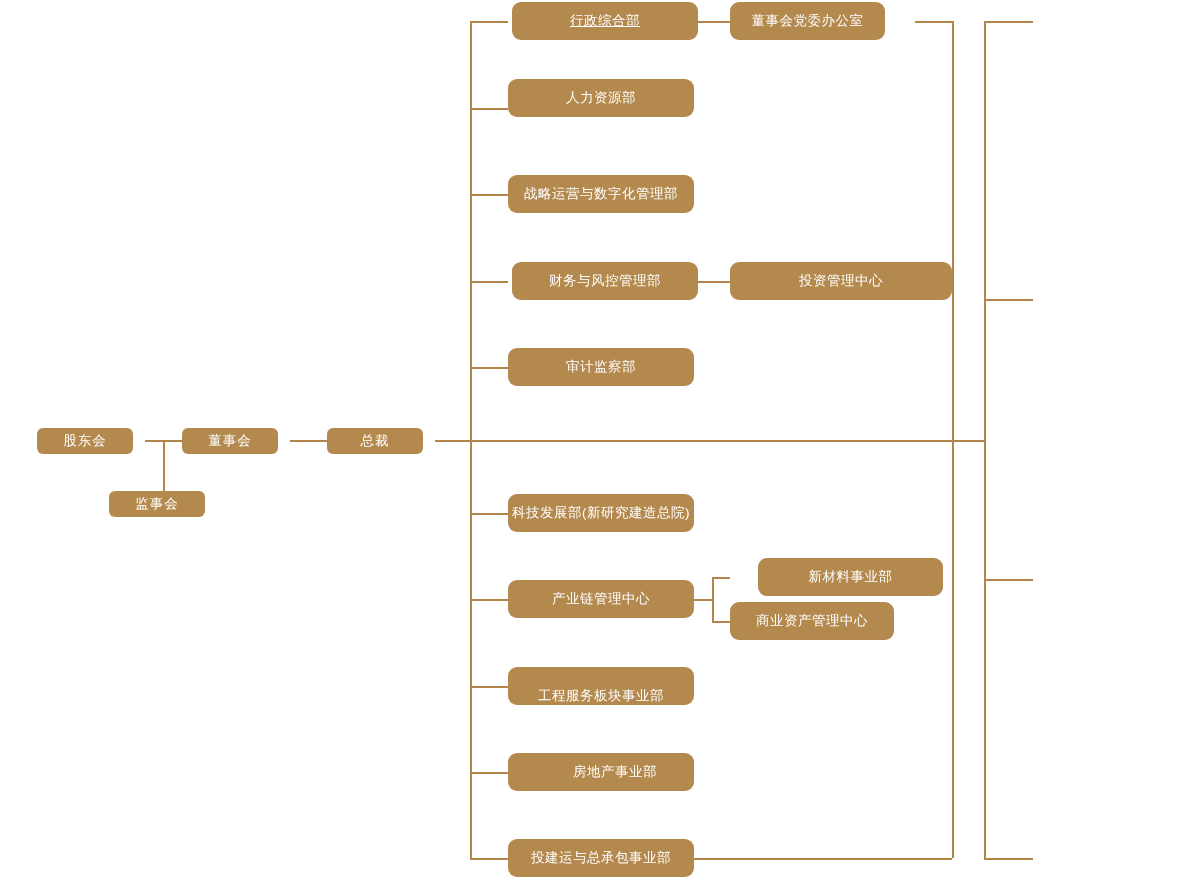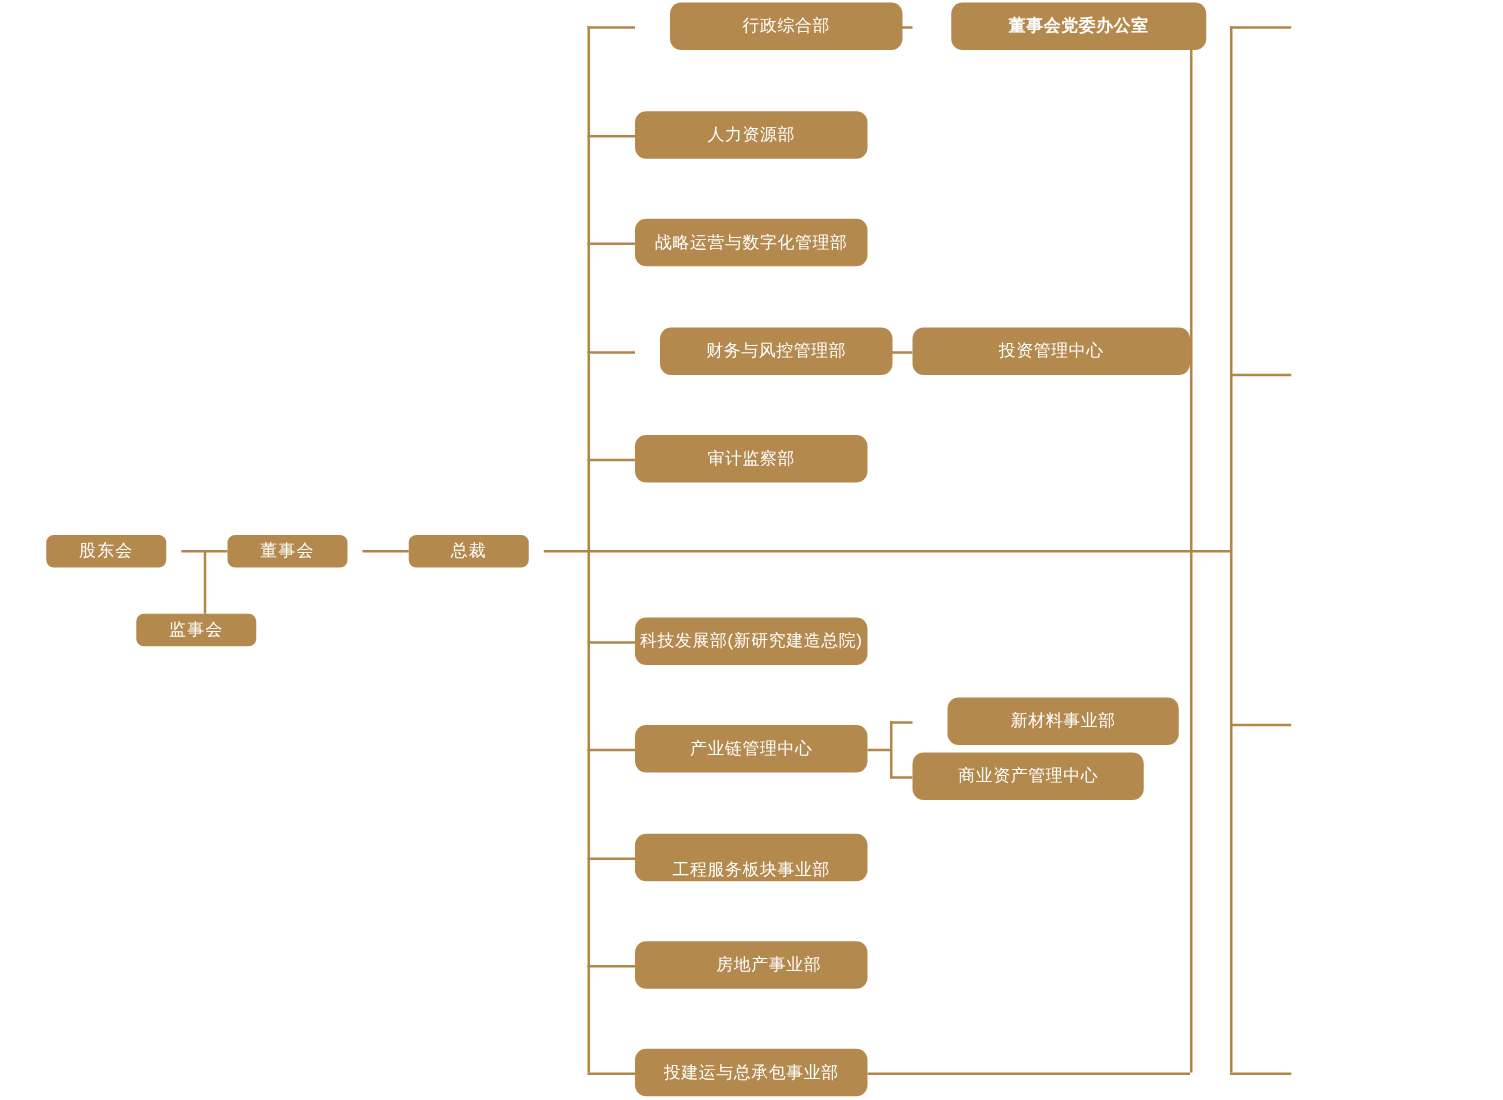--- a/index.html
+++ b/index.html
@@ -87,30 +87,30 @@
   <div class="node node-sm" style="left:109px; top:491px;">
     <span>监事会</span>
   </div>
   <div class="node node-sm" style="left:182px; top:428px;">
     <span>董事会</span>
   </div>
   <div class="node node-sm" style="left:327px; top:428px;">
     <span>总裁</span>
   </div>
 
-  <div class="node node-md" style="left:536px; top:2px;">
+  <div class="node node-md" style="left:512px; top:2px;text-decoration:underline;">
     <span>行政综合部</span>
   </div>
-  <div class="node node-md" style="left:508px; top:89px;">
+  <div class="node node-md" style="left:508px; top:79px;">
     <span>人力资源部</span>
   </div>
   <div class="node node-md" style="left:508px; top:175px;">
     <span>战略运营与数字化管理部</span>
   </div>
-  <div class="node node-md" style="left:528px; top:262px;">
+  <div class="node node-md" style="left:512px; top:262px;">
     <span>财务与风控管理部</span>
   </div>
   <div class="node node-md" style="left:508px; top:348px;">
     <span>审计监察部</span>
   </div>
   <div class="node node-md" style="left:508px; top:494px;">
     <span>科技发展部(新研究建造总院)</span>
   </div>
   <div class="node node-md" style="left:508px; top:580px;">
     <span>产业链管理中心</span>
@@ -118,26 +118,26 @@
   <div class="node node-md" style="left:508px; top:667px;align-items:flex-end;">
     <span>工程服务板块事业部</span>
   </div>
   <div class="node node-md" style="left:508px; top:753px;padding-left:28px;">
     <span>房地产事业部</span>
   </div>
   <div class="node node-md" style="left:508px; top:839px;">
     <span>投建运与总承包事业部</span>
   </div>
 
-  <div class="node node-md" style="left:761px; top:2px; width:204px;font-weight:bold;">
+  <div class="node node-md" style="left:730px; top:2px; width:155px;">
     <span>董事会党委办公室</span>
   </div>
   <div class="node node-md" style="left:730px; top:262px; width:222px;">
     <span>投资管理中心</span>
   </div>
   <div class="node node-md" style="left:730px; top:558px; width:185px;margin-left:28px;">
     <span>新材料事业部</span>
   </div>
-  <div class="node node-md" style="left:730px; top:602px; width:185px;">
+  <div class="node node-md" style="left:730px; top:602px; width:164px;">
     <span>商业资产管理中心</span>
   </div>
 
 </div>
 
 </body></html>

